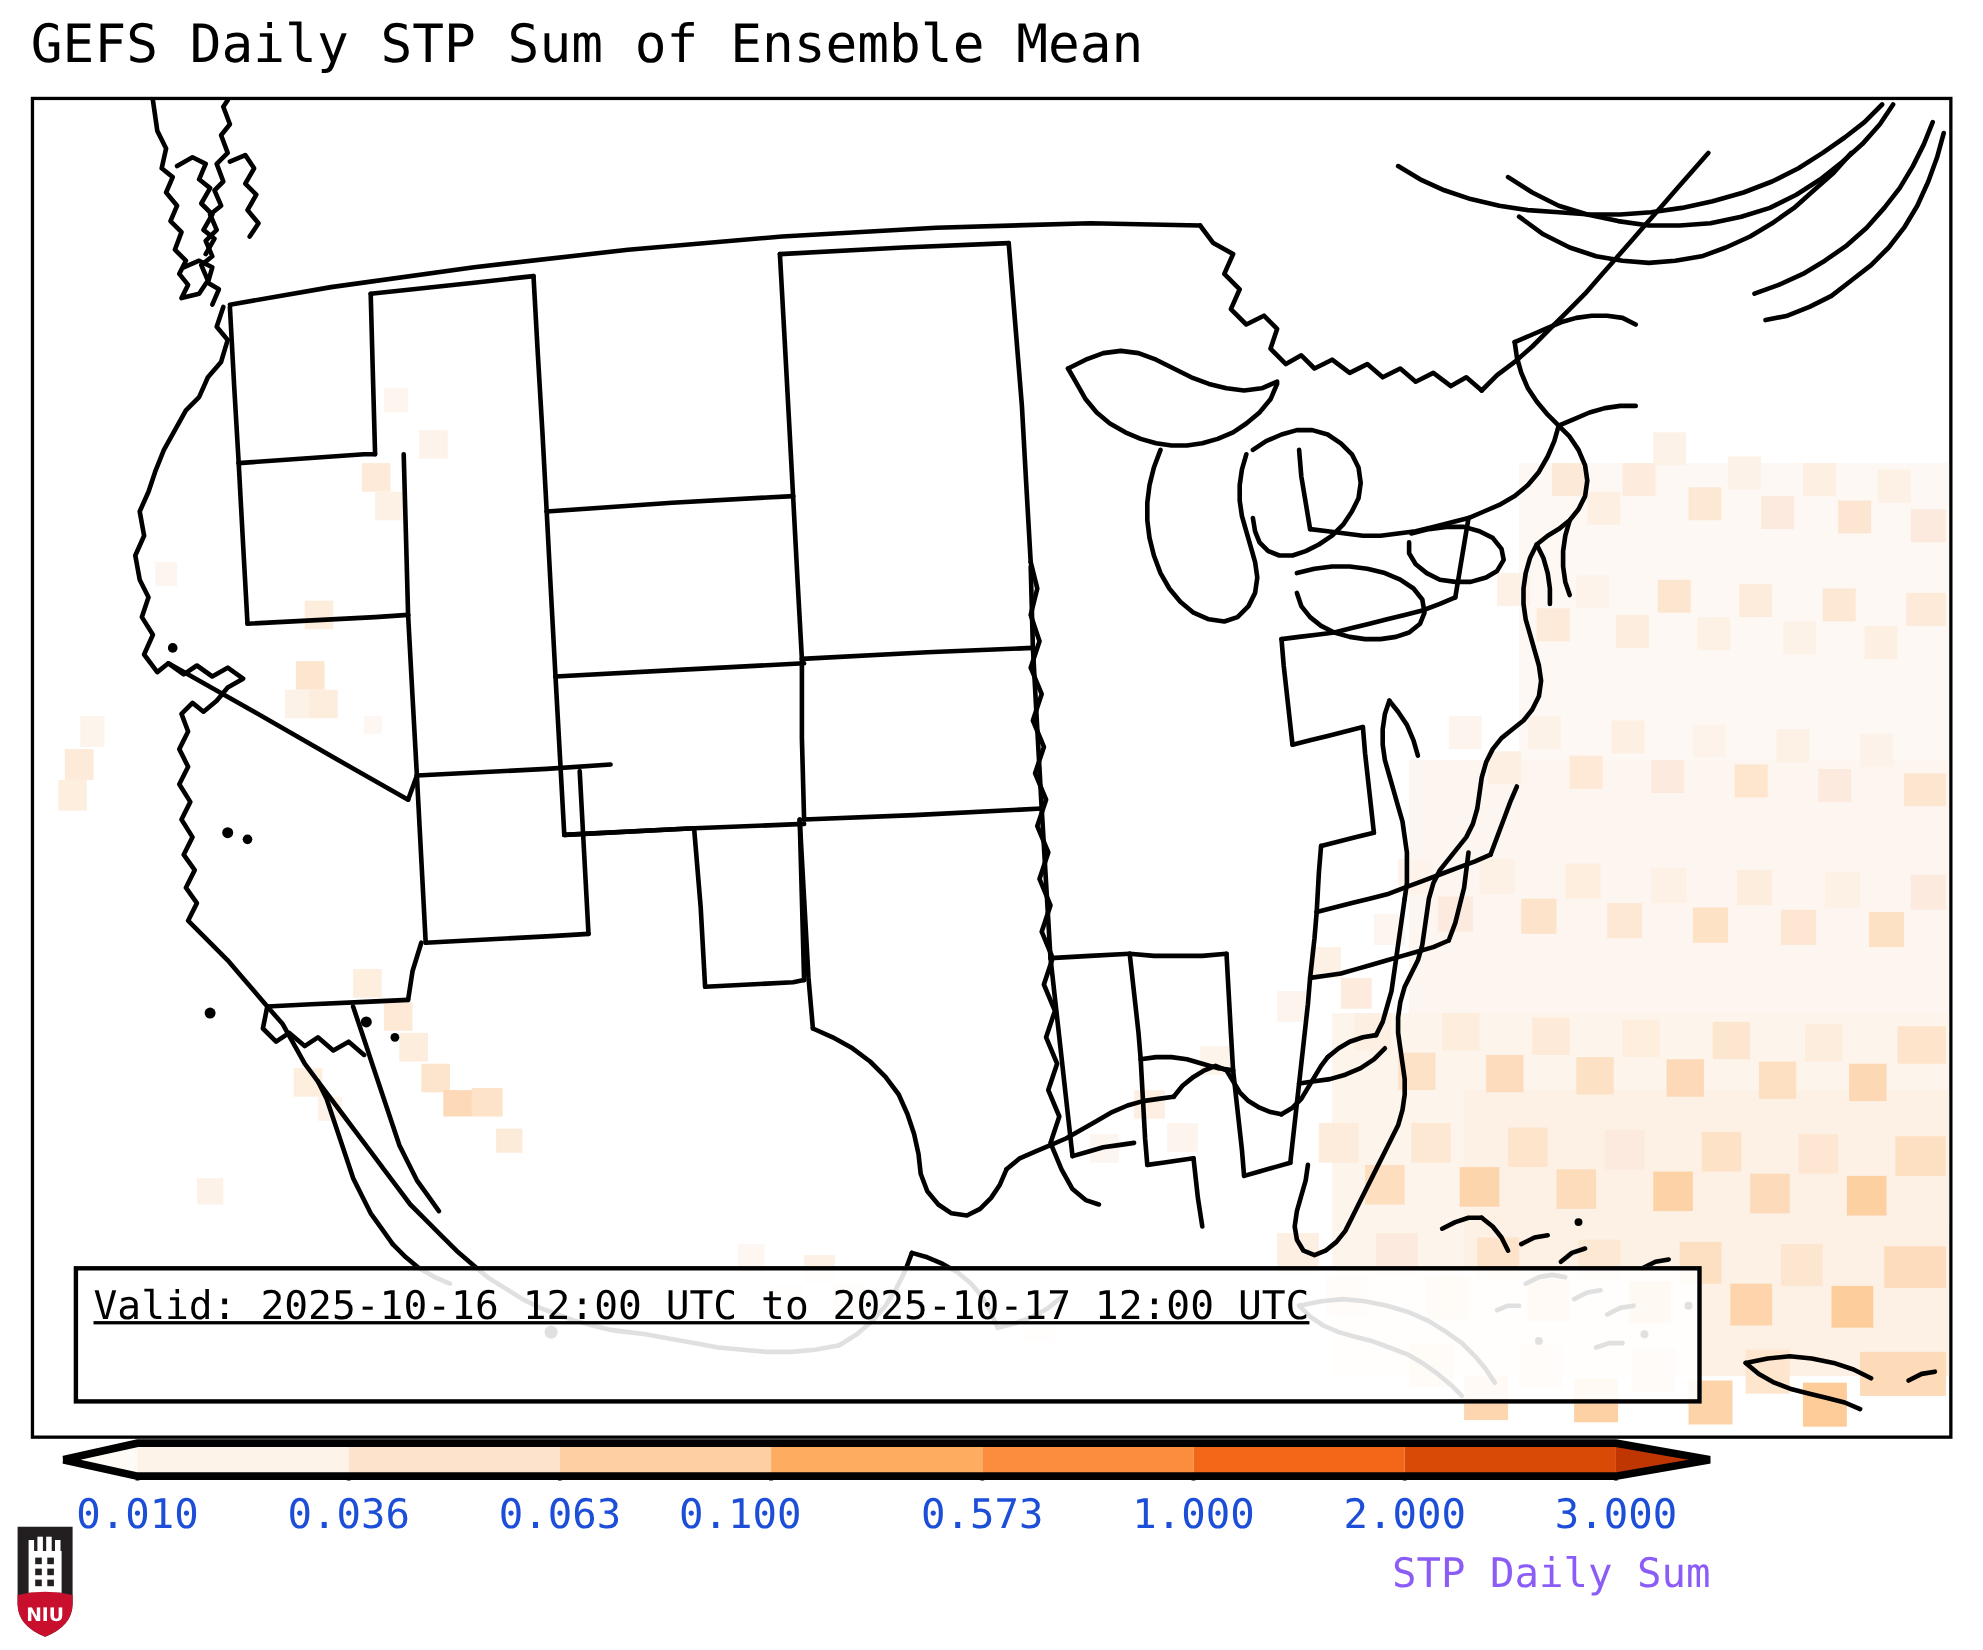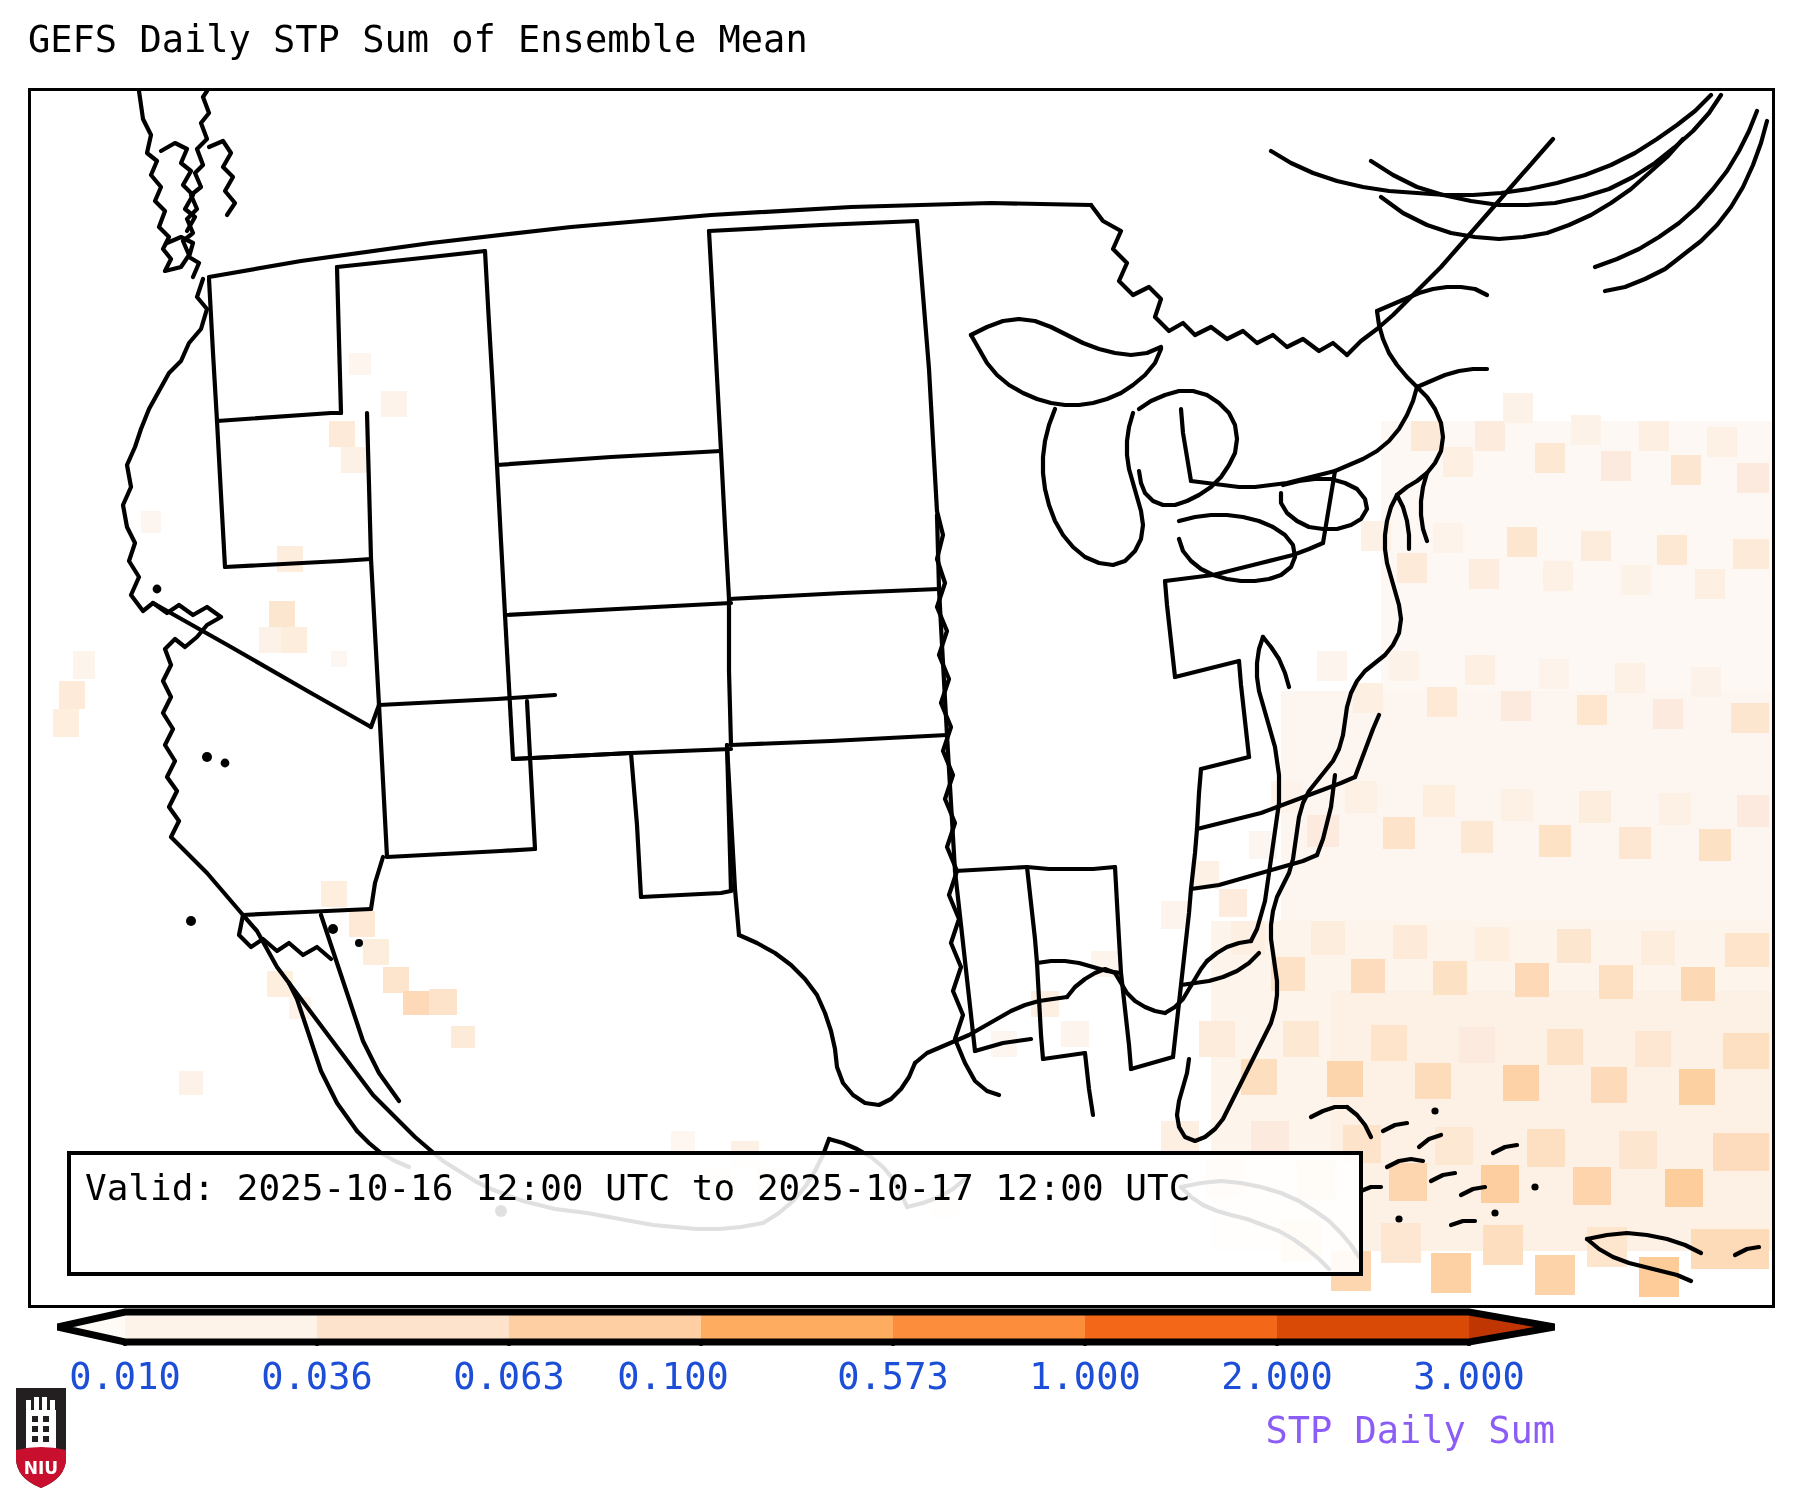--- a/index.html
+++ b/index.html
@@ -11,21 +11,21 @@
     width: 1803px; height: 1500px;
     position: relative;
     font-family: "DejaVu Sans Mono", "Liberation Mono", monospace;
     overflow: hidden;
   }
 
   
   #page-title {
     position: absolute;
     left: 28px; top: 16px;
-    font-size: 37px;
+    font-size: 48px;
     line-height: 48px;
     color: #000000;
     letter-spacing: 0px;
     white-space: nowrap;
   }
 
   
   #map-frame {
     position: absolute;
     left: 28px; top: 88px;
@@ -530,21 +530,21 @@
       <circle cx="160" cy="830" r="5" fill="#000000" stroke="none"></circle>
       <circle cx="302" cy="838" r="5" fill="#000000" stroke="none"></circle>
       <circle cx="328" cy="852" r="4" fill="#000000" stroke="none"></circle>
       <circle cx="470" cy="1120" r="6" fill="#000000" stroke="none"></circle>
       <circle cx="176" cy="666" r="5" fill="#000000" stroke="none"></circle>
       <circle cx="194" cy="672" r="4.4" fill="#000000" stroke="none"></circle>
       <circle cx="126" cy="498" r="4.4" fill="#000000" stroke="none"></circle>
     </g>
   </svg>
 
-  <div id="info-box" style="left:36px; top:1060px; width:1296px;">
+  <div id="info-box" style="left:36px; top:1060px; width:1480px;text-decoration:underline;">
     <div class="info-line">Valid: 2025-10-16 12:00 UTC to 2025-10-17 12:00 UTC</div>
   </div>
 </div>
 
 <div id="colorbar-wrap">
   <svg id="colorbar-svg" width="1498" height="38" viewBox="0 0 1498 38">
 
     <polygon points="68,4 0,19 68,34" fill="#fefaf5"></polygon>
 
     <g>

